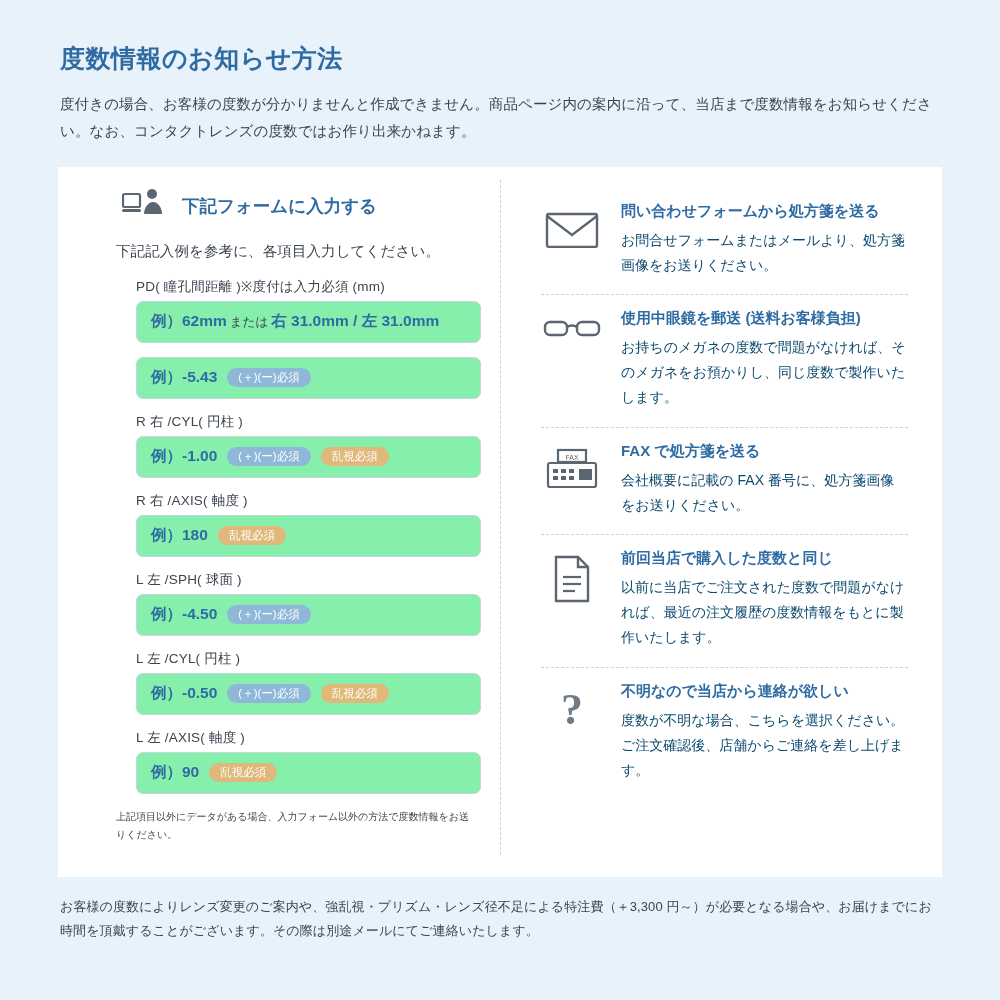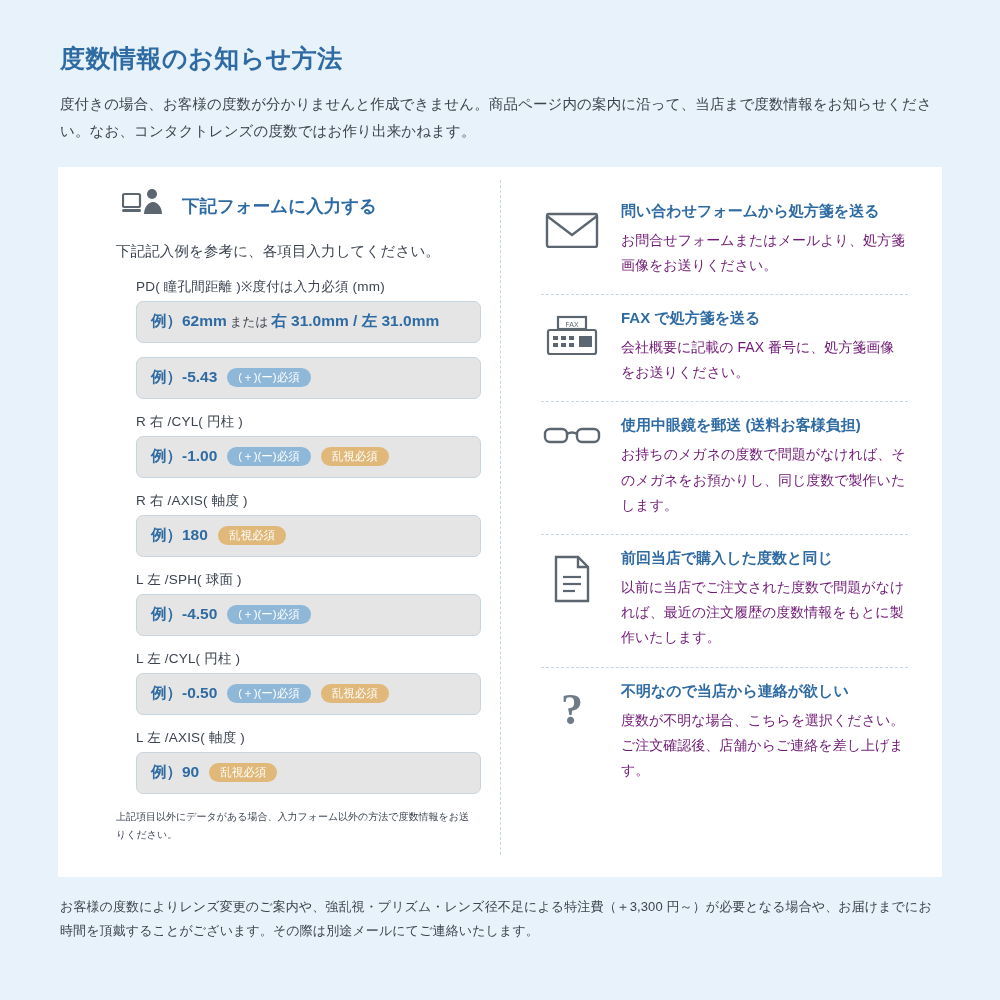--- a/index.html
+++ b/index.html
@@ -71,21 +71,21 @@
     letter-spacing: 0.2px;
   }
   .inputbox {
     border: 1px solid #c8d4de;
     border-radius: 7px;
     height: 42px;
     display: flex;
     align-items: center;
     padding: 0 14px;
     gap: 10px;
-    background: #e5e5e5;
+    background: #86efac;
     margin-bottom: 11px;
     width: 345px;
   }
   .ex {
     color: #2f6ba3;
     font-size: 15.5px;
     font-weight: bold;
     white-space: nowrap;
   }
   .ex .small {
@@ -126,21 +126,21 @@
     padding-top: 6px;
     color: #6f7b87;
   }
   .rtitle {
     color: #2f6ba3;
     font-size: 15px;
     font-weight: bold;
     margin-bottom: 7px;
   }
   .rtext {
-    color: #701a75;
+    color: #0c4a6e;
     font-size: 14px;
     line-height: 1.8;
   }
   .footer {
     color: #3c4450;
     font-size: 13px;
     line-height: 1.85;
     margin: 18px 2px 0 2px;
     letter-spacing: 0.1px;
   }
@@ -244,20 +244,34 @@
       <div class="ritem">
         <div class="ricon">
           <svg width="54" height="40" viewBox="0 0 54 40">
             <rect x="2" y="6" width="50" height="33" rx="2" fill="none" stroke="#5b6670" stroke-width="2.4"></rect>
             <path d="M2 8 L27 27 L52 8" fill="none" stroke="#5b6670" stroke-width="2.4"></path>
           </svg>
         </div>
         <div>
           <div class="rtitle">問い合わせフォームから処方箋を送る</div>
           <div class="rtext">お問合せフォームまたはメールより、処方箋画像をお送りください。</div>
+        </div>
+      </div>
+
+      <div class="ritem">
+        <div class="ricon">
+          <svg width="58" height="26" viewBox="0 0 58 26">
+            <rect x="2" y="7" width="22" height="13" rx="5" fill="none" stroke="#5b6670" stroke-width="2.4"></rect>
+            <rect x="34" y="7" width="22" height="13" rx="5" fill="none" stroke="#5b6670" stroke-width="2.4"></rect>
+            <path d="M24 12 q5 -3 10 0" fill="none" stroke="#5b6670" stroke-width="2.4"></path>
+          </svg>
+        </div>
+        <div>
+          <div class="rtitle">使用中眼鏡を郵送 (送料お客様負担)</div>
+          <div class="rtext">お持ちのメガネの度数で問題がなければ、そのメガネをお預かりし、同じ度数で製作いたします。</div>
         </div>
       </div>
 
       <div class="ritem">
         <div class="ricon">
           <svg width="54" height="42" viewBox="0 0 54 42">
             <rect x="13" y="2" width="28" height="12" fill="none" stroke="#5b6670" stroke-width="2.2"></rect>
             <text x="27" y="11.5" font-size="7" text-anchor="middle" fill="#5b6670" font-family="Liberation Sans, sans-serif">FAX</text>
             <rect x="3" y="15" width="48" height="24" rx="2" fill="none" stroke="#5b6670" stroke-width="2.2"></rect>
             <rect x="8" y="21" width="5" height="4" fill="#5b6670"></rect>
@@ -270,34 +284,20 @@
           </svg>
         </div>
         <div>
           <div class="rtitle">FAX で処方箋を送る</div>
           <div class="rtext">会社概要に記載の FAX 番号に、処方箋画像をお送りください。</div>
         </div>
       </div>
 
       <div class="ritem">
         <div class="ricon">
-          <svg width="58" height="26" viewBox="0 0 58 26">
-            <rect x="2" y="7" width="22" height="13" rx="5" fill="none" stroke="#5b6670" stroke-width="2.4"></rect>
-            <rect x="34" y="7" width="22" height="13" rx="5" fill="none" stroke="#5b6670" stroke-width="2.4"></rect>
-            <path d="M24 12 q5 -3 10 0" fill="none" stroke="#5b6670" stroke-width="2.4"></path>
-          </svg>
-        </div>
-        <div>
-          <div class="rtitle">使用中眼鏡を郵送 (送料お客様負担)</div>
-          <div class="rtext">お持ちのメガネの度数で問題がなければ、そのメガネをお預かりし、同じ度数で製作いたします。</div>
-        </div>
-      </div>
-
-      <div class="ritem">
-        <div class="ricon">
           <svg width="40" height="48" viewBox="0 0 40 48">
             <path d="M4 2 h22 l10 10 v34 h-32 z" fill="none" stroke="#5b6670" stroke-width="2.4"></path>
             <path d="M26 2 v10 h10" fill="none" stroke="#5b6670" stroke-width="2.4"></path>
             <line x1="11" y1="22" x2="29" y2="22" stroke="#5b6670" stroke-width="2.2"></line>
             <line x1="11" y1="29" x2="29" y2="29" stroke="#5b6670" stroke-width="2.2"></line>
             <line x1="11" y1="36" x2="23" y2="36" stroke="#5b6670" stroke-width="2.2"></line>
           </svg>
         </div>
         <div>
           <div class="rtitle">前回当店で購入した度数と同じ</div>

